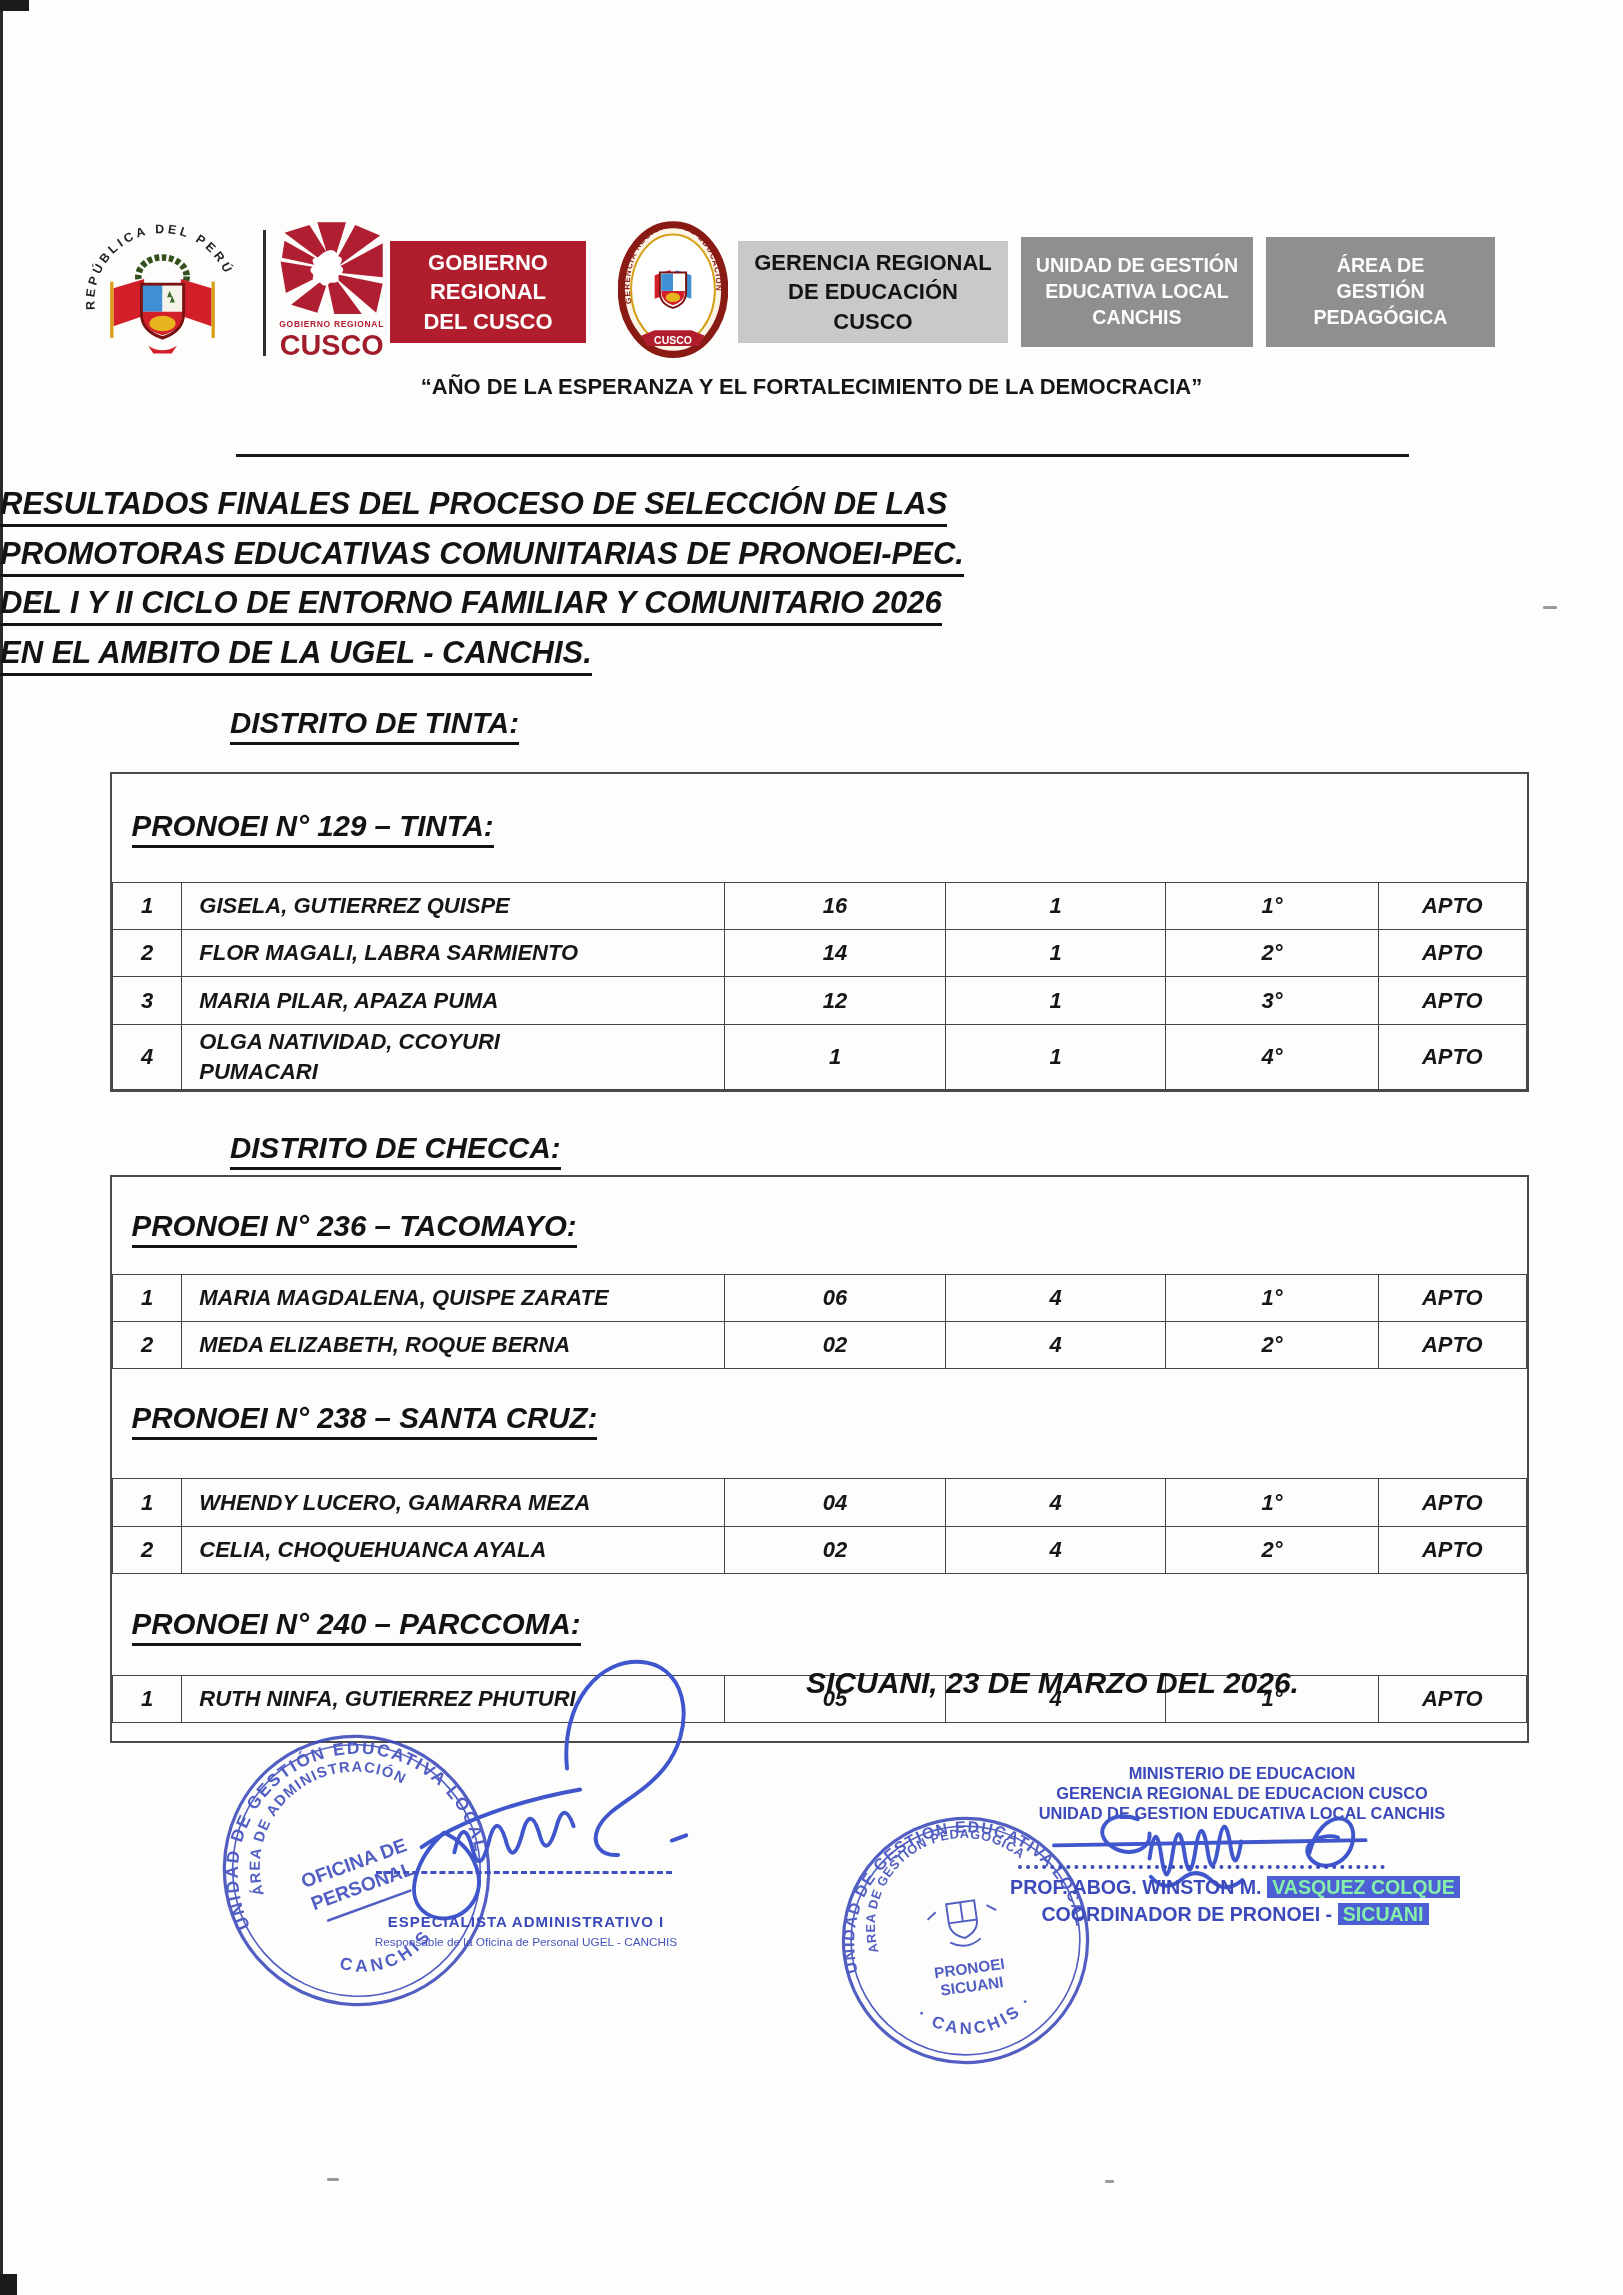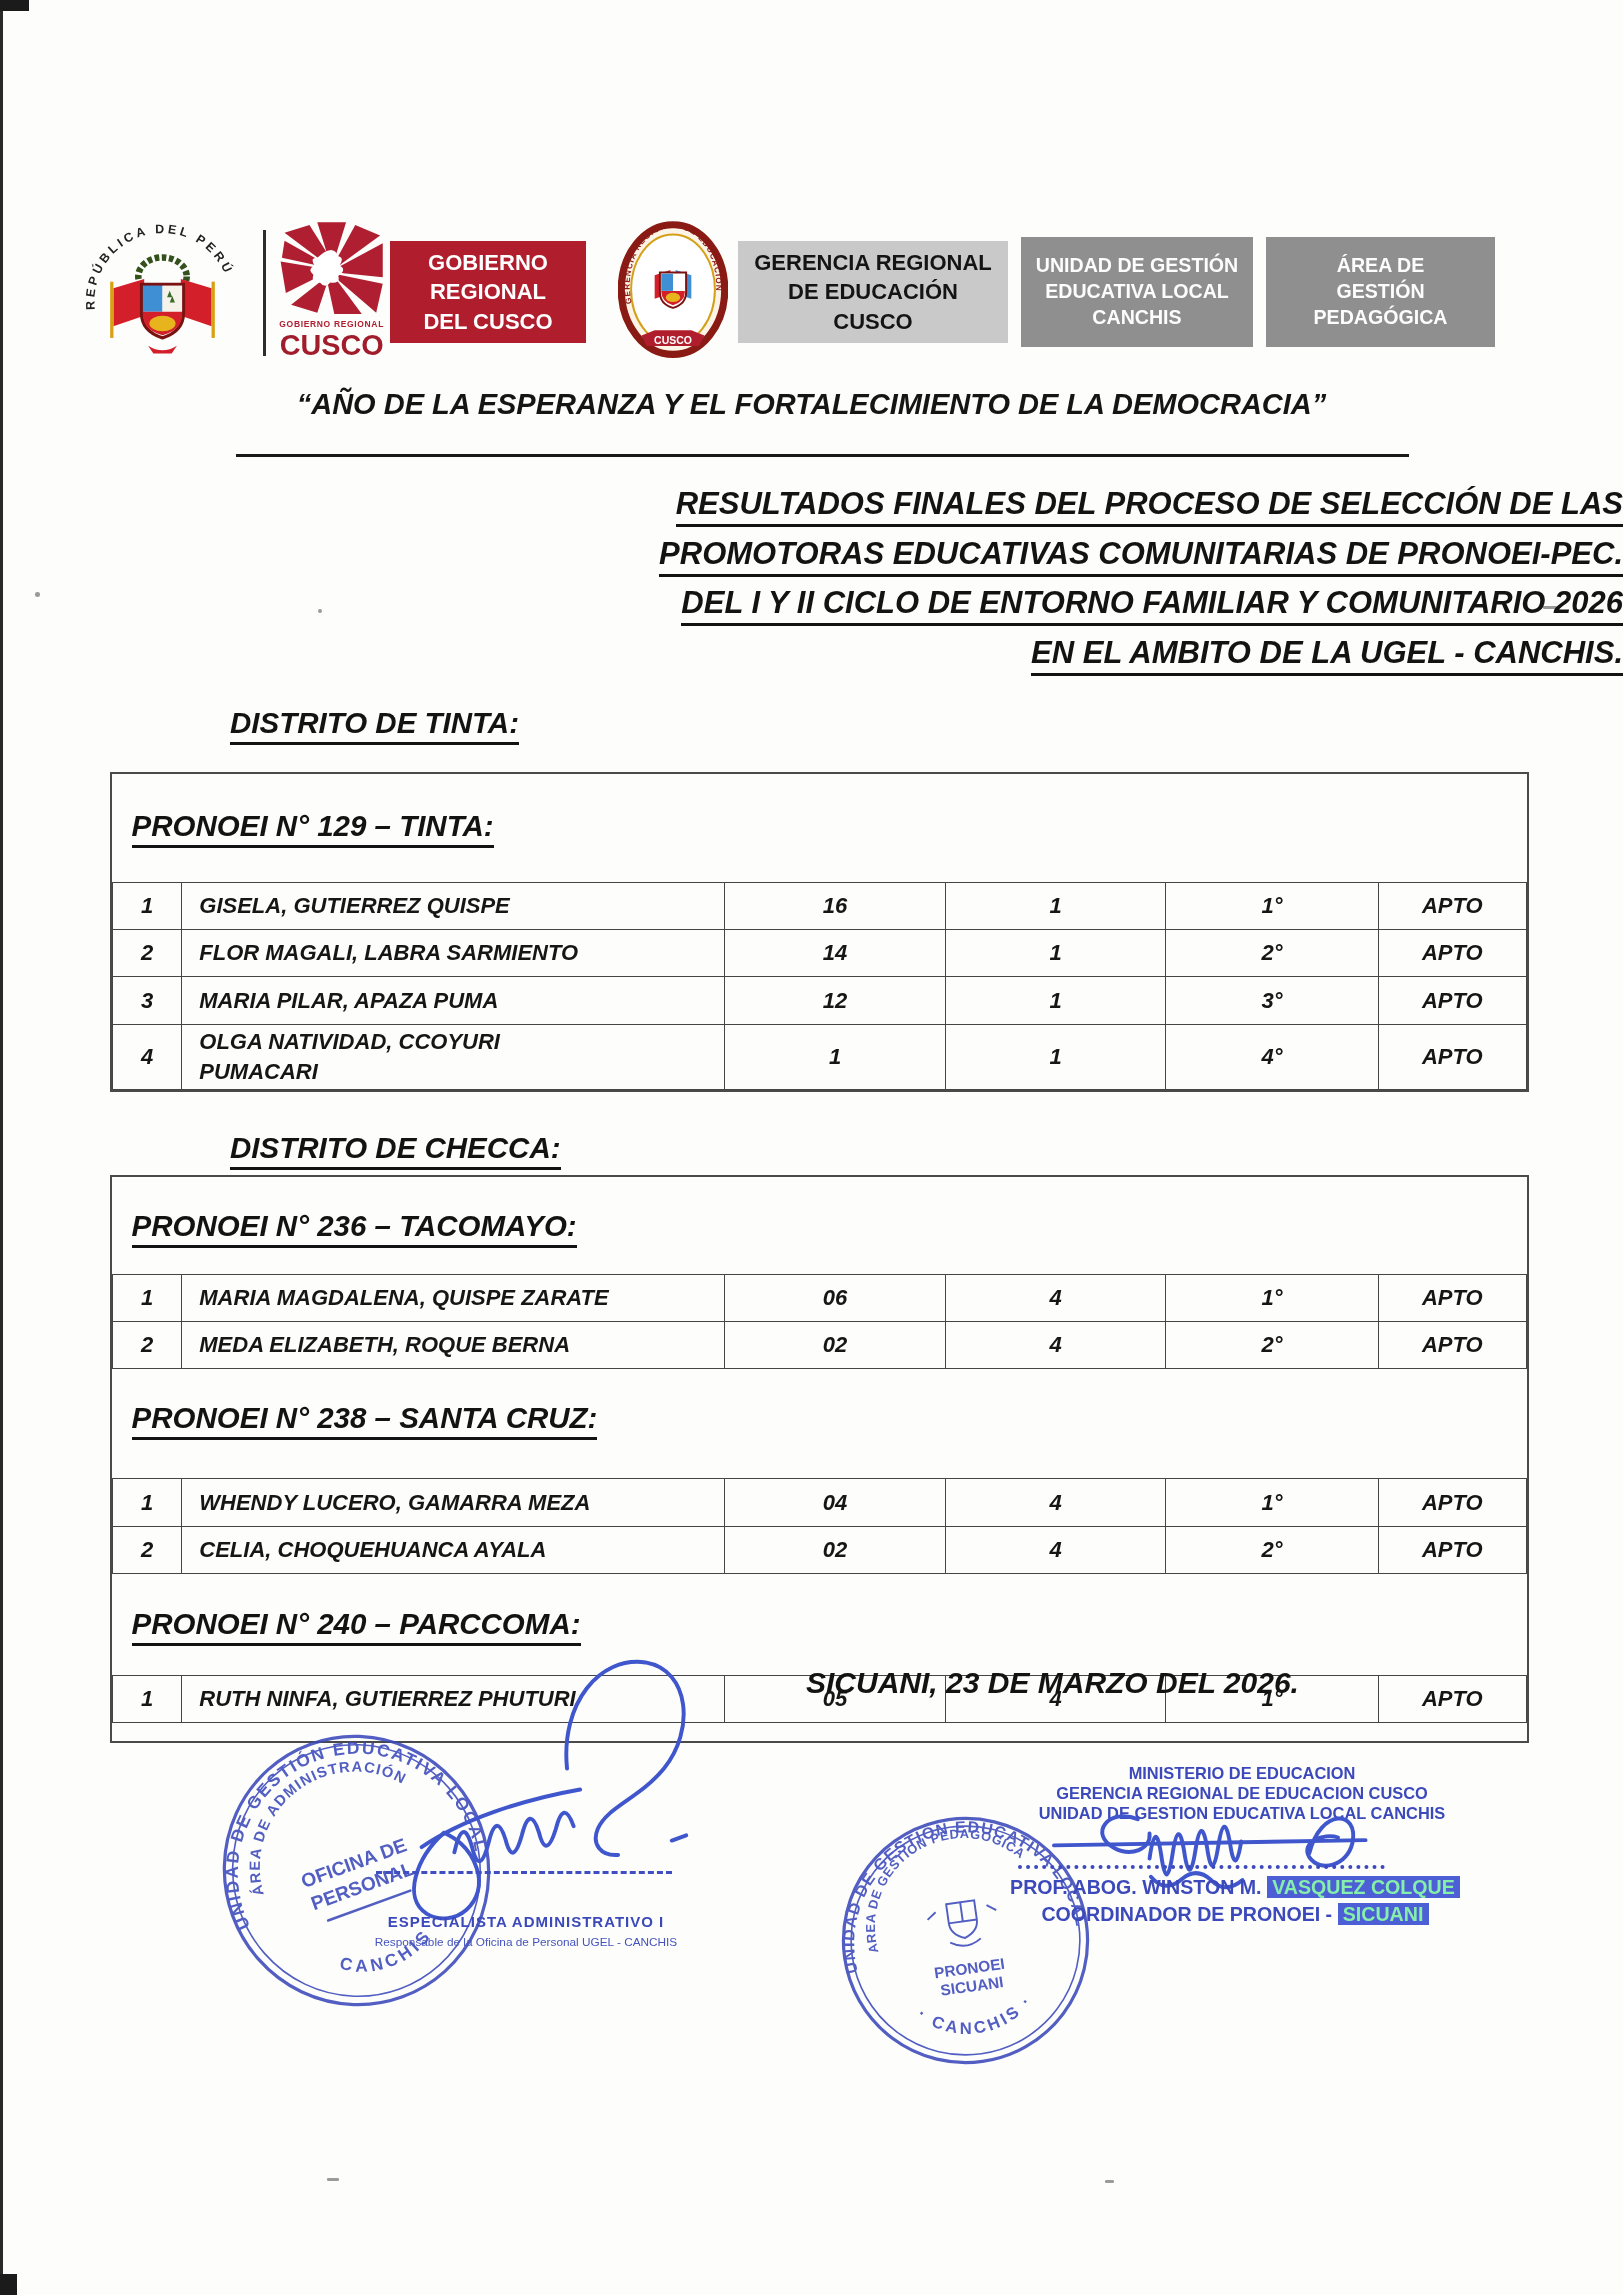--- a/index.html
+++ b/index.html
@@ -19,24 +19,24 @@
   .cusco-logo{position:absolute;left:278px;top:221px;width:108px;height:144px;}
   .hbox{position:absolute;display:flex;flex-direction:column;justify-content:center;
         align-items:center;text-align:center;font-weight:bold;line-height:1.32;}
   .box-gobierno{left:390px;top:241px;width:196px;height:102px;background:#b01e2e;color:#fff;font-size:22px;}
   .box-gerencia{left:738px;top:241px;width:270px;height:102px;background:#c9c9c9;color:#141414;font-size:22px;}
   .box-ugel{left:1021px;top:237px;width:232px;height:110px;background:#8f8f8f;color:#fdfdfd;font-size:19.6px;}
   .box-area{left:1266px;top:237px;width:229px;height:110px;background:#8f8f8f;color:#fdfdfd;font-size:19.6px;}
   .seal-wrap{position:absolute;left:618px;top:220px;width:110px;height:147px;}
 
   
-  .motto{position:absolute;top:388px;left:0;width:100%;text-align:center;
-         font-size:29px;font-weight:bold;font-style:italic;color:#151515;}
+  .motto{position:absolute;top:374px;left:0;width:100%;text-align:center;
+         font-size:22px;font-weight:bold;color:#151515;}
   .rule{position:absolute;top:454px;left:236px;width:1173px;height:3.3px;background:#1a1a1a;}
-  .title{position:absolute;top:486px;left:0;width:100%;text-align:right;
+  .title{position:absolute;top:486px;left:0;width:100%;text-align:left;
          font-weight:bold;font-style:italic;font-size:31px;color:#131313;}
   .title .tline{display:inline-block;border-bottom:3.3px solid #131313;padding-bottom:2px;margin-bottom:8.5px;}
 
   .h-underline{display:inline-block;font-weight:bold;font-style:italic;font-size:29.5px;
                color:#131313;border-bottom:3.9px solid #131313;padding-bottom:2.6px;line-height:1.1;}
   .district-1{position:absolute;top:707px;left:230px;}
   .district-2{position:absolute;top:1132px;left:230px;}
 
   
   .secbox{position:absolute;left:110px;width:1415px;border:2px solid #4a4a4a;background:#fdfdfb;}

